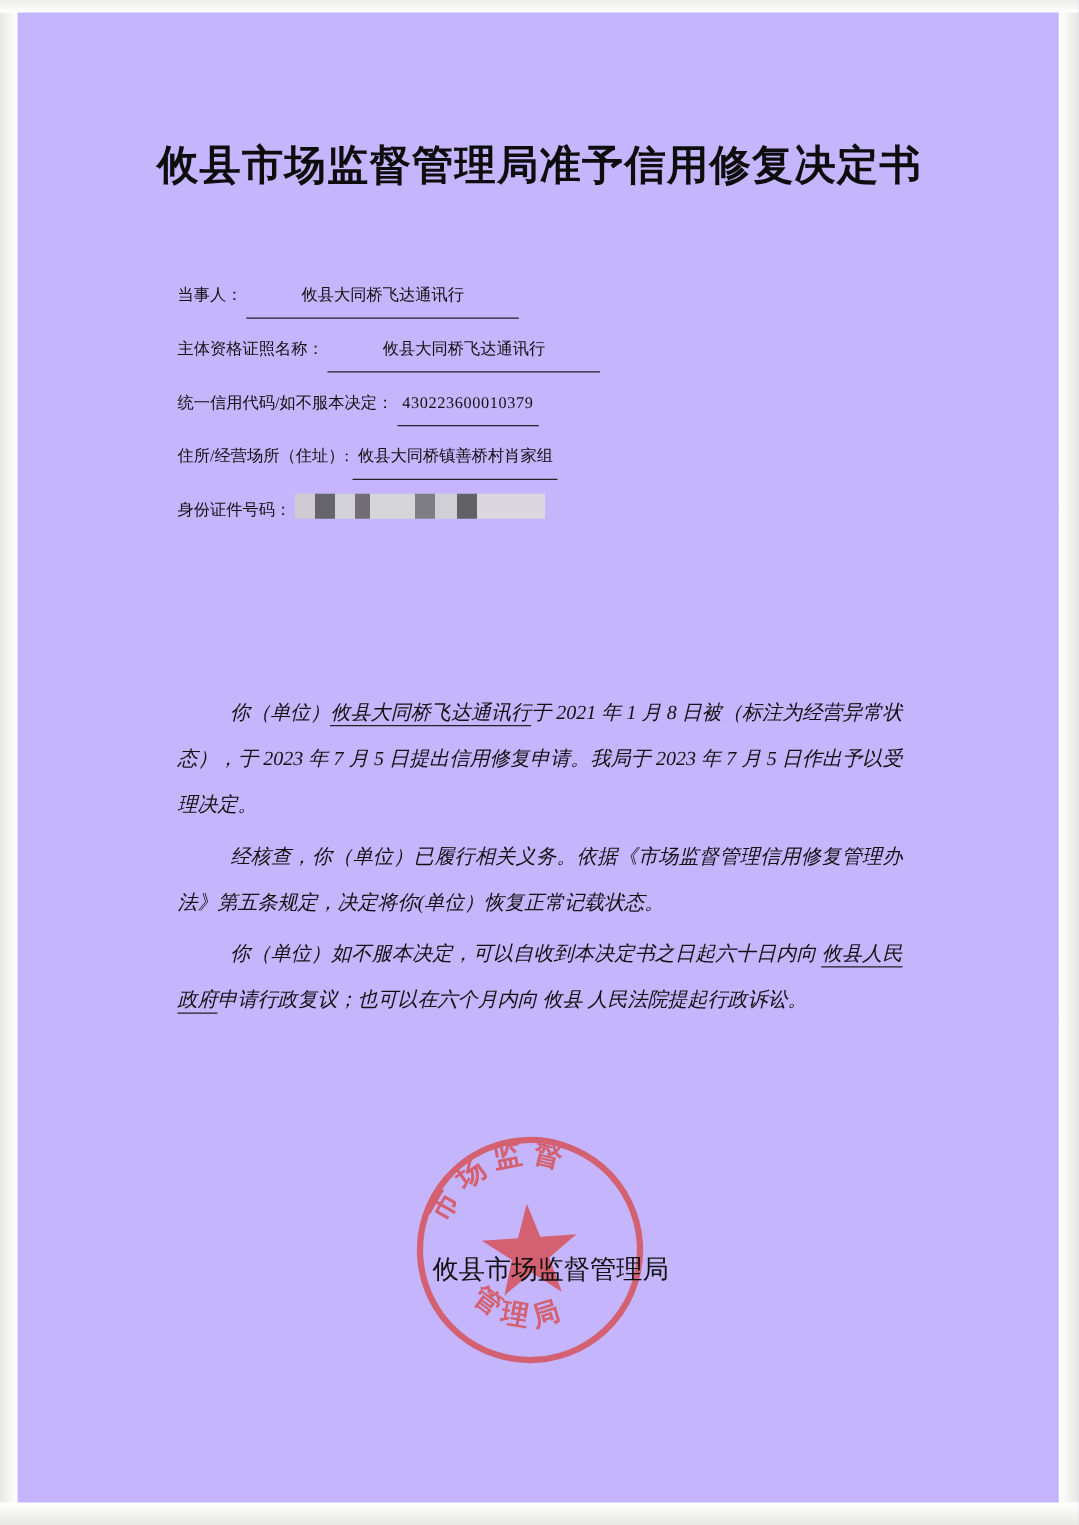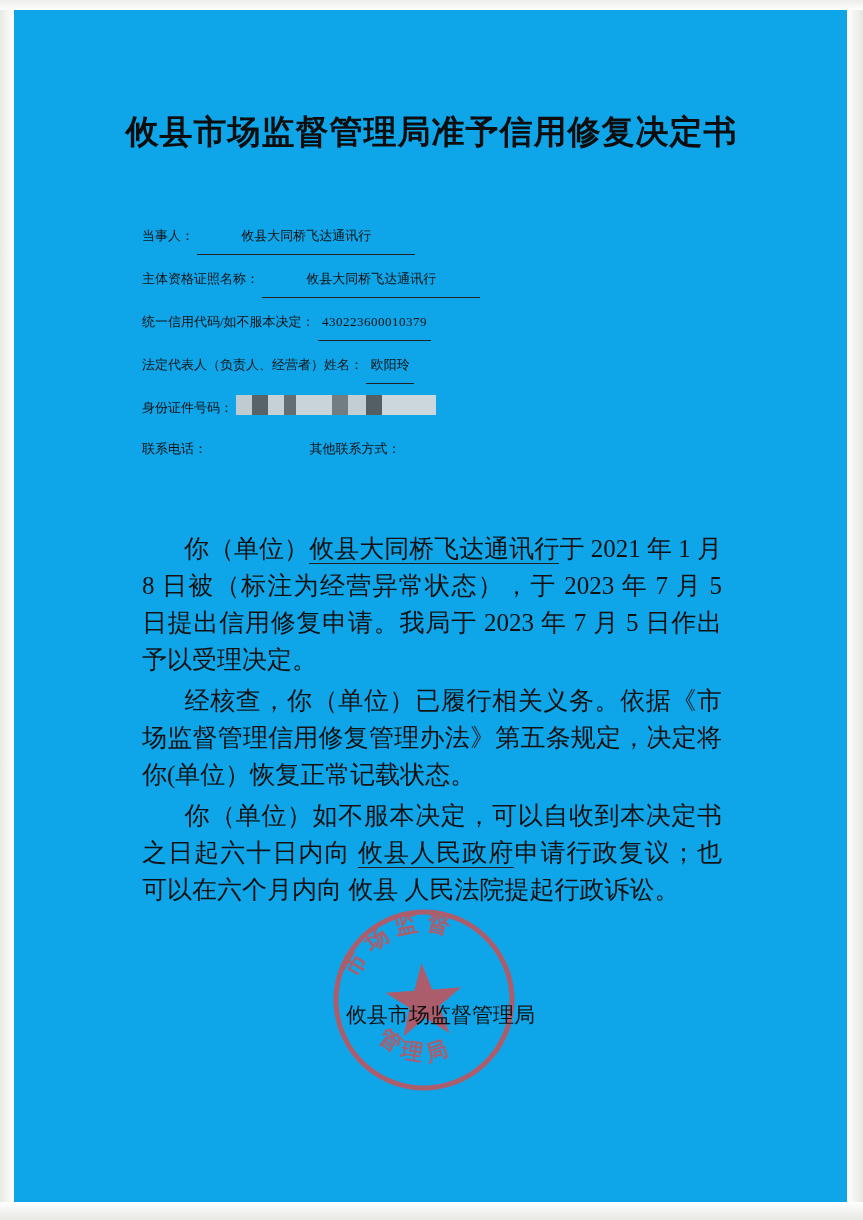--- a/index.html
+++ b/index.html
@@ -13,21 +13,21 @@
     position: relative;
     overflow: hidden;
     font-family: "Liberation Serif", serif;
     color: #111;
   }
   .page {
     position: absolute;
     left: 0; top: 0;
     width: 863px;
     height: 1220px;
-    background: #0ea5e9;
+    background: #c4b5fd;
     box-sizing: border-box;
   }
   
   .scan-edge-left {
     position: absolute;
     left: 0; top: 0;
     width: 14px; height: 1220px;
     background: linear-gradient(to right, #e9e9e4, #ffffff);
   }
   .scan-edge-right {
@@ -94,25 +94,26 @@
         #6a6a6a 48px 60px, #d8d8d8 60px 96px, #7a7a7a 96px 112px,
         #d2d2d2 112px 130px, #5a5a5a 130px 146px, #dcdcdc 146px 200px);
     filter: blur(0.6px);
     opacity: 0.92;
   }
   .field-inline-gap { display: inline-block; width: 96px; }
 
   .body-text {
     position: absolute;
     left: 142px;
-    top: 530px;
+    top: 552px;
     width: 580px;
-    font-size: 25px;
+    font-size: 16px;
     line-height: 37px;
     text-align: justify;
+    font-style: italic;
   }
   .para { margin-bottom: 4px; text-indent: 0; }
   .indent { display: inline-block; width: 42px; }
   .u { border-bottom: 1.5px solid #222; padding-bottom: 1px; }
 
   .signature {
     position: absolute;
     left: 0;
     top: 995px;
     width: 863px;
@@ -157,36 +158,31 @@
     <div class="field-row">
       <span class="lbl">主体资格证照名称：</span>
       <span class="val wide">攸县大同桥飞达通讯行</span>
     </div>
 
     <div class="field-row">
       <span class="lbl">统一信用代码/如不服本决定：</span>
       <span class="val code">430223600010379</span>
     </div>
 
-
-    <div class="field-row">
-      <span class="lbl">法定代表人（负责人、经营者）姓名：</span>
-      <span class="val">欧阳玲</span>
-    </div>
+    <div class="field-row">
+      <span class="lbl">住所/经营场所（住址）:</span>
+      <span class="val">攸县大同桥镇善桥村肖家组</span>
+    </div>
+
 
     <div class="field-row">
       <span class="lbl">身份证件号码：</span>
       <span class="redacted"></span>
     </div>
 
-    <div class="field-row">
-      <span class="lbl">联系电话：</span>
-      <span class="field-inline-gap"></span>
-      <span class="lbl">其他联系方式：</span>
-    </div>
 
   </div>
 
   <div class="body-text">
 
     <div class="para">
       <span class="indent"></span><span>你（单位）</span><span class="u">攸县大同桥飞达通讯行</span><span>于 2021 年 1 月 8 日被（标注为经营异常状态），于 2023 年 7 月 5 日提出信用修复申请。我局于 2023 年 7 月 5 日作出予以受理决定。</span>
     </div>
 
     <div class="para">

